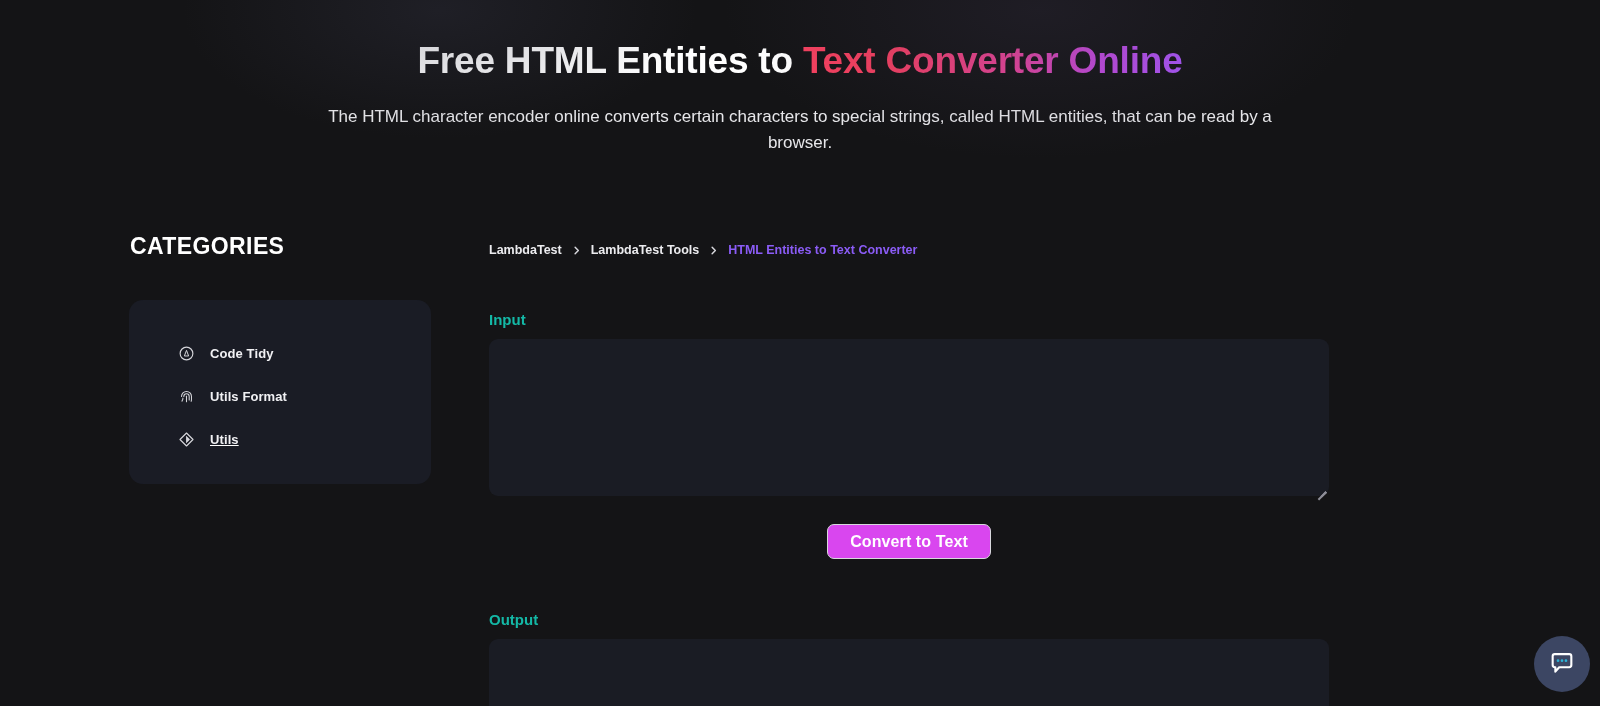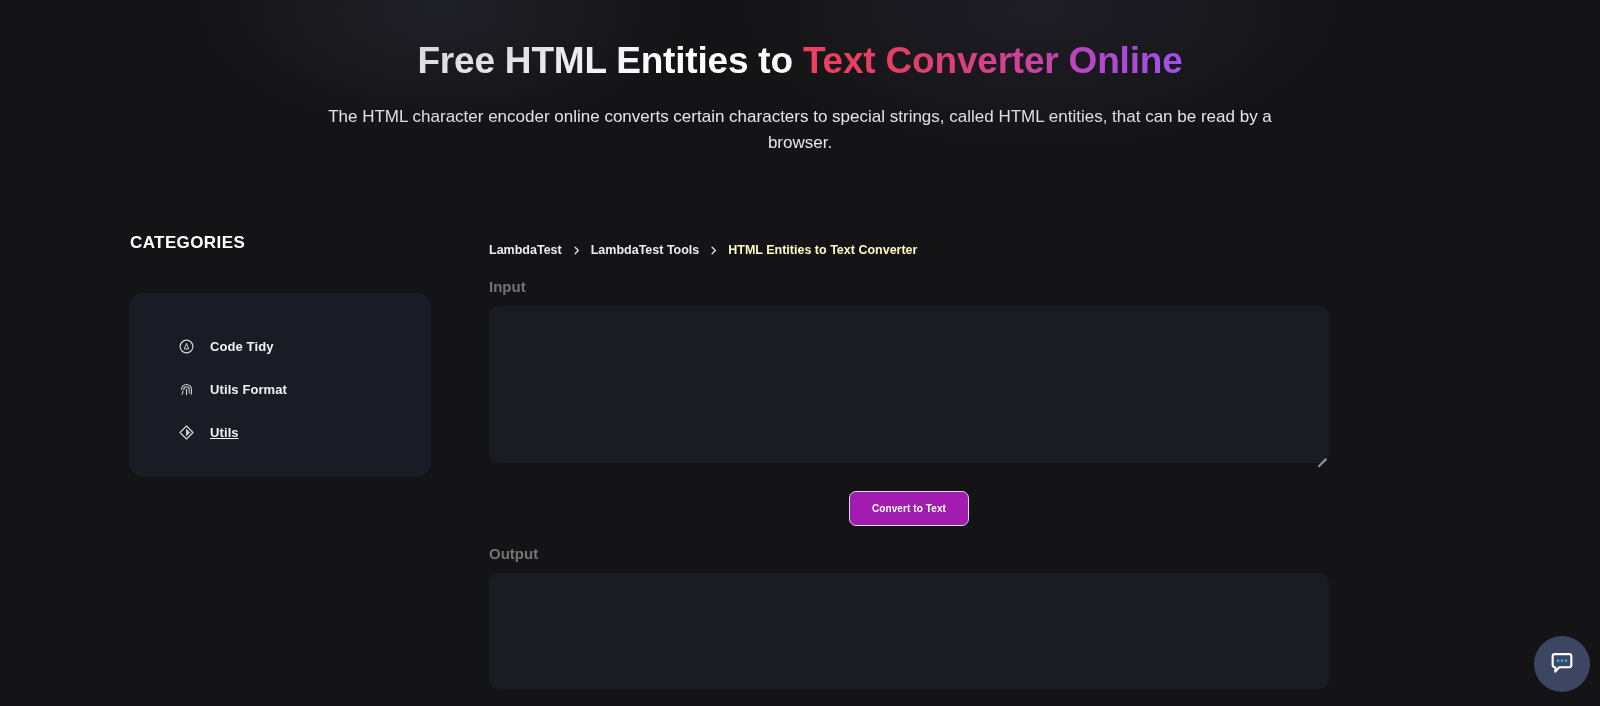--- a/index.html
+++ b/index.html
@@ -66,21 +66,21 @@
     position: relative;
     margin-top: 78px;
     display: flex;
     padding-left: 129px;
     padding-right: 240px;
   }
 
   
   .sidebar { width: 302px; flex: 0 0 302px; }
   .cat-title {
-    font-size: 17px;
+    font-size: 23px;
     font-weight: 700;
     letter-spacing: 0.4px;
     color: #ffffff;
     margin: 0 0 40px 1px;
   }
   .cat-card {
     background: #1a1c25;
     border-radius: 14px;
     padding: 28px 0 32px 0;
     width: 302px;
@@ -117,32 +117,32 @@
   .breadcrumb {
     display: flex;
     align-items: center;
     gap: 9px;
     font-size: 12.5px;
     font-weight: 700;
     margin: 8px 0 0 0;
     height: 18px;
   }
   .breadcrumb .crumb { color: #ececef; cursor: pointer; }
-  .breadcrumb .crumb.active { color: #fef9c3; cursor: default; }
+  .breadcrumb .crumb.active { color: #8b5cf6; cursor: default; }
   .breadcrumb .sep {
     color: #d8d8dd;
     display: inline-flex;
     align-items: center;
   }
 
   .field-label {
     font-size: 15px;
     font-weight: 700;
-    color: #737373;
-    margin: 19px 0 11px 0;
+    color: #14b8a6;
+    margin: 52px 0 11px 0;
   }
 
   .ta-wrap { position: relative; width: 840px; }
   .textarea {
     width: 840px;
     height: 157px;
     background: #1a1c24;
     border: none;
     border-radius: 9px;
     outline: none;
@@ -171,26 +171,26 @@
   .resize-grip i:nth-child(2) { bottom: 1px; width: 7px;  transform: rotate(-45deg); transform-origin: 100% 50%; }
   .resize-grip i:nth-child(3) { bottom: 1px; width: 3px;  transform: rotate(-45deg); transform-origin: 100% 50%; }
 
   .btn-row {
     width: 840px;
     display: flex;
     justify-content: center;
     margin-top: 28px;
   }
   .convert-btn {
-    background: #a21caf;
+    background: #d946ef;
     color: #ffffff;
     border: 1px solid #d8d8dd;
     border-radius: 7px;
     font-family: "Liberation Sans", sans-serif;
-    font-size: 10px;
+    font-size: 16px;
     font-weight: 700;
     padding: 0 22px;
     height: 35px;
     cursor: pointer;
     letter-spacing: 0.1px;
   }
 
   
   .chat-fab {
     position: absolute;

